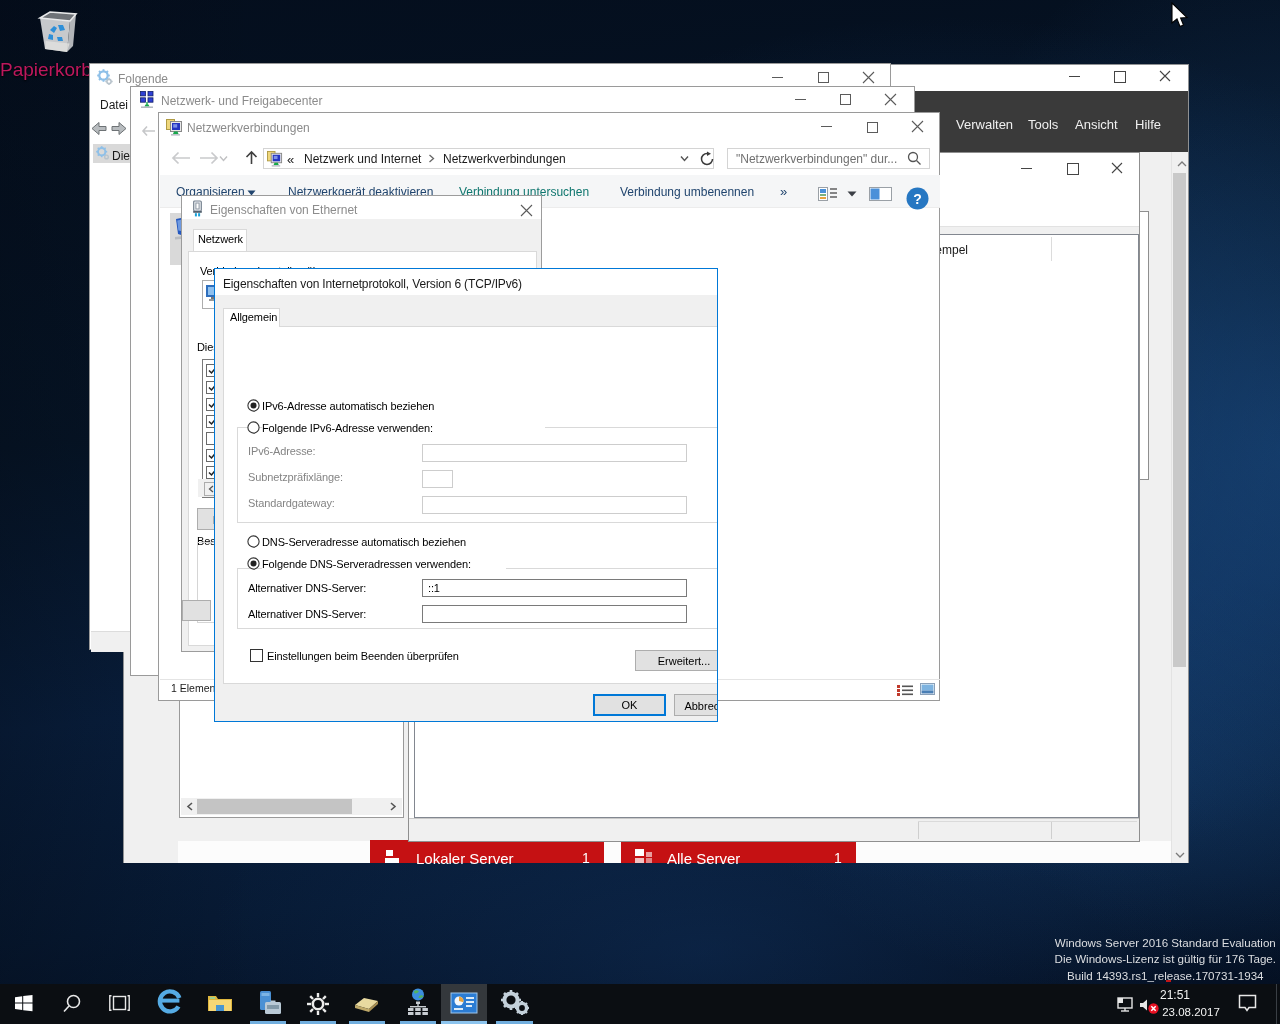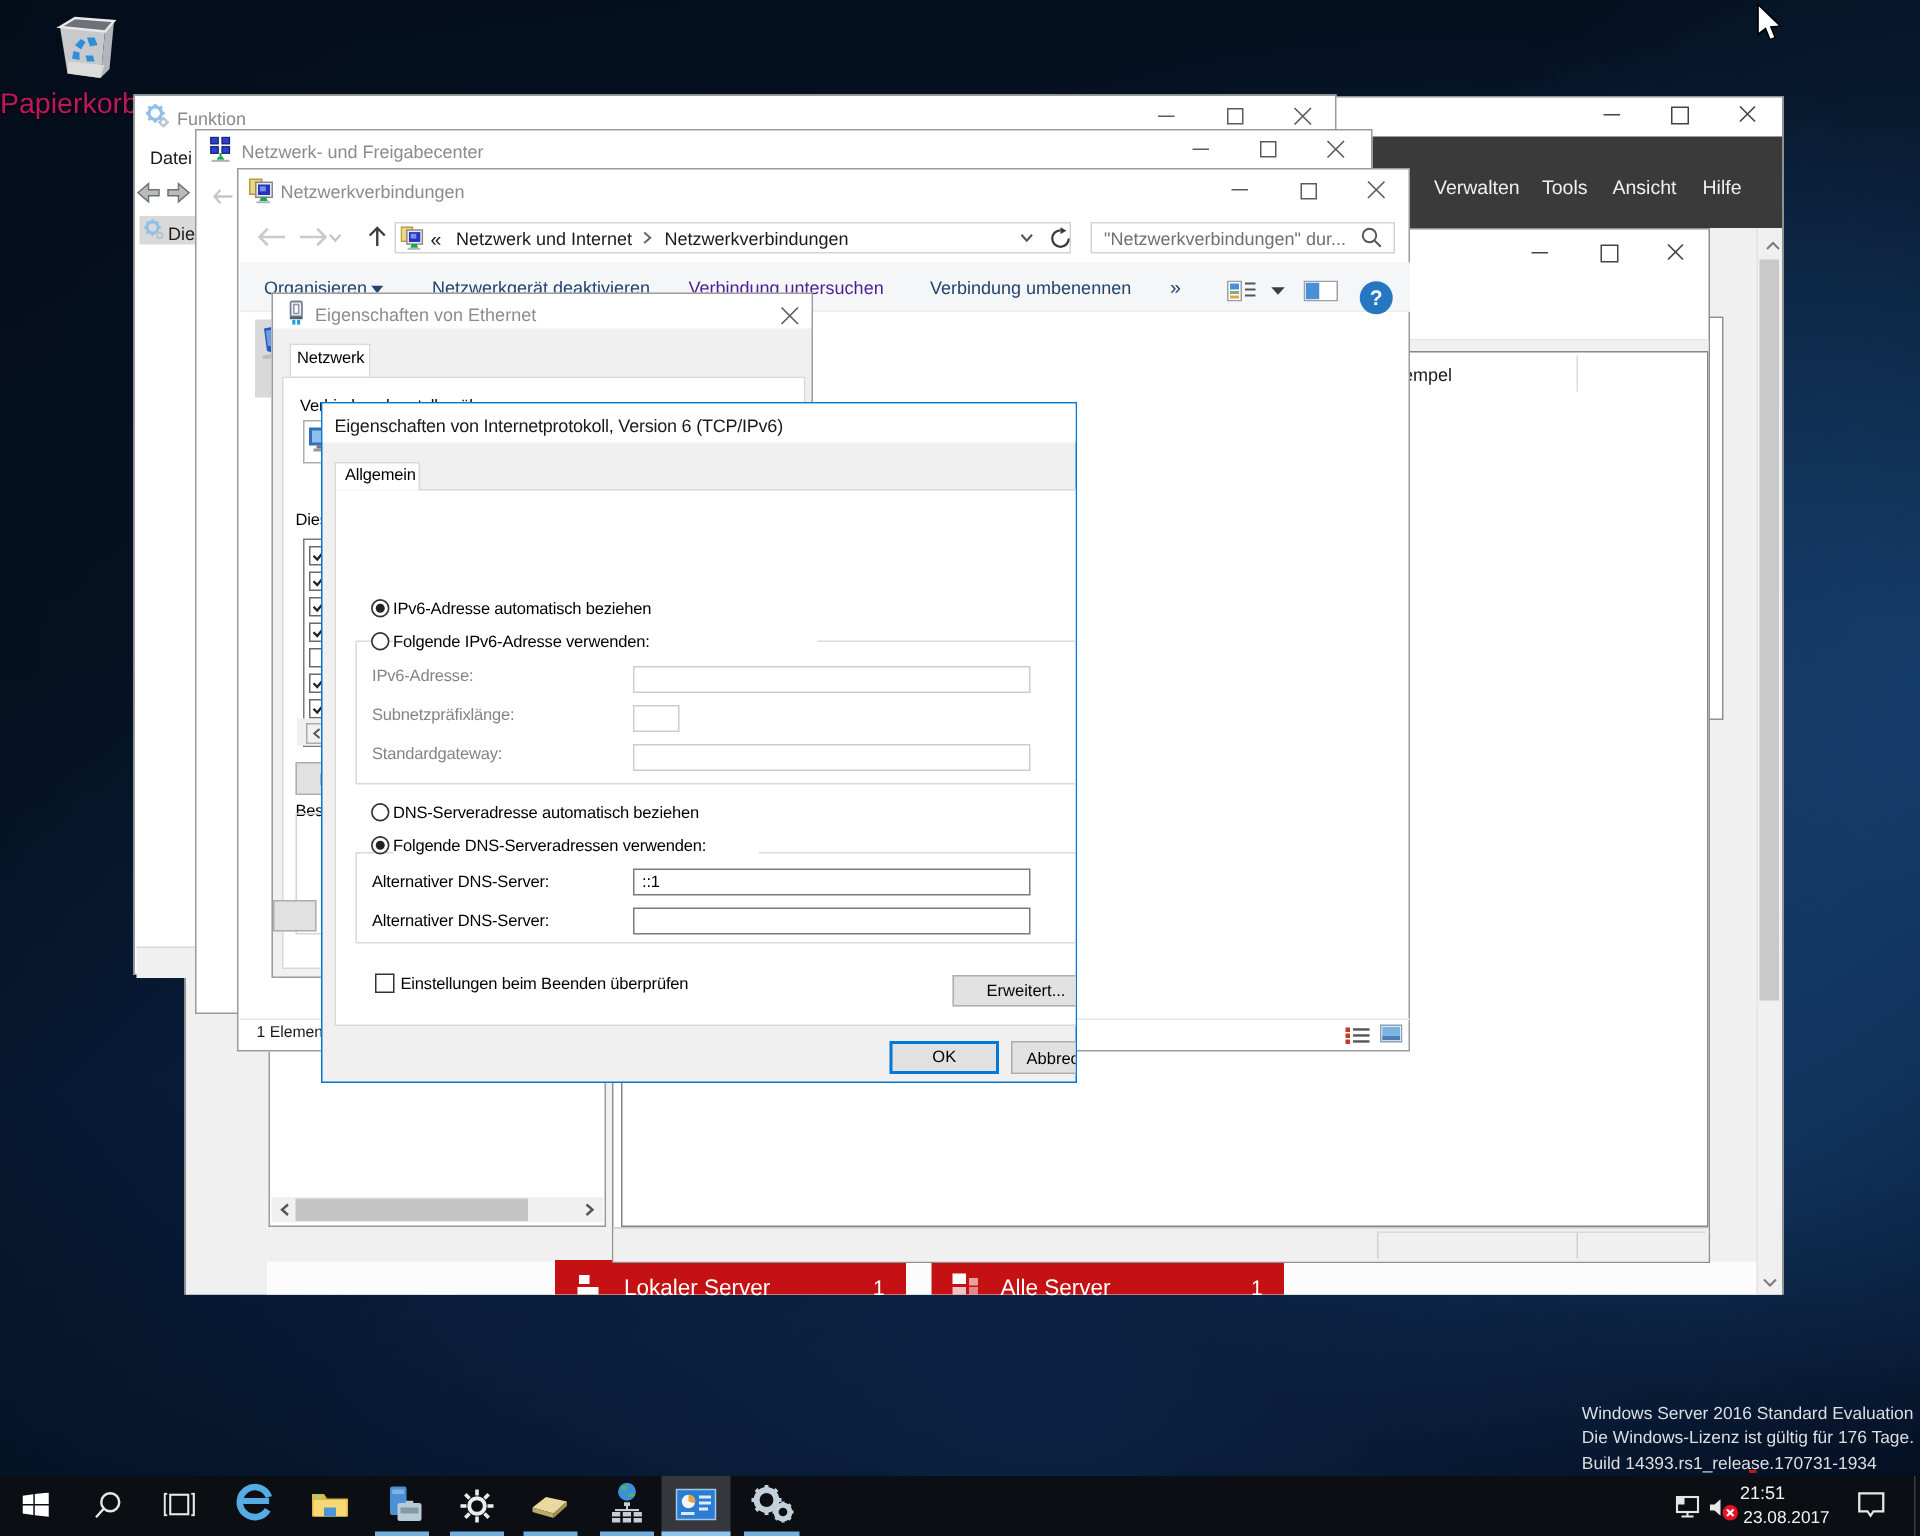--- a/index.html
+++ b/index.html
@@ -38,21 +38,21 @@
  <g fill="#2e8fd8">
   <path d="M14 22 l4 -4 l3 2 l-3 5 z"></path>
   <path d="M22 17 l5 0 l2 5 l-5 1 z"></path>
   <path d="M13 26 l4 1 l0 5 l-5 -1 z"></path>
   <path d="M21 29 l5 0 l1 4 l-5 0 z"></path>
  </g>
 </svg>
 <div class="txt" style="left:0px;top:59px;width:114px;text-align:left;color:#be185d;
  font-size:19px;text-shadow:0 1px 2px #000">Papierkorb</div>
 
-<div class="txt" style="right:4px;top:935px;text-align:left;color:#dcdee1;font-size:11.6px;line-height:16.3px">
+<div class="txt" style="right:4px;top:935px;text-align:center;color:#dcdee1;font-size:11.6px;line-height:16.3px">
 Windows Server 2016 Standard Evaluation<br>
 Die Windows-Lizenz ist gültig für 176 Tage.<br>
 Build 14393.rs1_release.170731-1934</div>
 
 <div class="abs" style="left:0;top:984px;width:1280px;height:40px;background:#0b0e12"></div>
 <svg class="abs" style="left:15px;top:995px" width="18" height="17" viewBox="0 0 18 17">
  <path d="M0 2.2 L7.2 1.2 L7.2 7.6 L0 7.6 Z" fill="#fff"></path>
  <path d="M8.2 1 L17.5 0 L17.5 7.6 L8.2 7.6 Z" fill="#fff"></path>
  <path d="M0 8.6 L7.2 8.6 L7.2 15 L0 14 Z" fill="#fff"></path>
  <path d="M8.2 8.6 L17.5 8.6 L17.5 16.2 L8.2 15.2 Z" fill="#fff"></path>
@@ -276,21 +276,21 @@
         <line x1="2" y1="11" x2="4" y2="9"></line>
   </g>
   <circle cx="12" cy="12.5" r="2.1" fill="none" stroke="#b9c4cc" stroke-width="1.6"></circle>
   <g stroke="#b9c4cc" stroke-width="1.4">
    <line x1="12" y1="8.8" x2="12" y2="10.4"></line>
         <line x1="12" y1="14.6" x2="12" y2="16.2"></line>
    <line x1="8.3" y1="12.5" x2="9.9" y2="12.5"></line>
         <line x1="14.1" y1="12.5" x2="15.7" y2="12.5"></line>
   </g>
     </svg>
- <div class="ttl" style="left:28px;top:8px">Funktion</div>
+ <div class="ttl" style="left:28px;top:8px">Folgende</div>
  <div class="abs" style="left:682px;top:13px;width:11px;height:1px;background:#5b5b5b"></div>
  <div class="abs" style="left:728px;top:8px;width:9px;height:9px;border:1px solid #5b5b5b"></div>
  <svg class="abs" style="left:772px;top:7px" width="13" height="13" viewBox="0 0 13 13">
   <path d="M1 1 L12 12 M12 1 L1 12" stroke="#5b5b5b" stroke-width="1.1"></path>
     </svg>
  <div class="txt" style="left:10px;top:34px;color:#1a1a1a">Datei</div>
  <svg class="abs" style="left:1px;top:57px" width="16" height="15" viewBox="0 0 16 15">
   <path d="M15 5.5 L8 5.5 L8 1.5 L1 7.5 L8 13.5 L8 9.5 L15 9.5 Z" fill="#b8bcbf" stroke="#6d7275" stroke-width="1"></path>
     </svg>
  <svg class="abs" style="left:21px;top:57px" width="16" height="15" viewBox="0 0 16 15">
@@ -394,21 +394,21 @@
   <circle cx="6" cy="6" r="4.5" fill="none" stroke="#555" stroke-width="1.3"></circle>
   <line x1="9.5" y1="9.5" x2="13.5" y2="13.5" stroke="#555" stroke-width="1.3"></line>
     </svg>
 
  <div class="abs" style="left:1px;top:62px;width:780px;height:33px;background:#f5f6f7;border-bottom:1px solid #ececec;box-sizing:border-box"></div>
  <div class="txt" style="left:17px;top:72px;color:#21456e">Organisieren</div>
  <svg class="abs" style="left:88px;top:77px" width="9" height="6" viewBox="0 0 9 6">
   <path d="M0.5 0.5 L8.5 0.5 L4.5 5.5 Z" fill="#21456e"></path>
     </svg>
  <div class="txt" style="left:129px;top:72px;color:#21456e">Netzwerkgerät deaktivieren</div>
- <div class="txt" style="left:300px;top:72px;color:#4c1d95">Verbindung untersuchen</div>
+ <div class="txt" style="left:300px;top:72px;color:#0f766e">Verbindung untersuchen</div>
  <div class="txt" style="left:461px;top:72px;color:#21456e">Verbindung umbenennen</div>
  <div class="txt" style="left:621px;top:71px;color:#21456e;font-size:13px">»</div>
  <svg class="abs" style="left:659px;top:74px" width="20" height="14" viewBox="0 0 20 14">
   <rect x="0.5" y="0.5" width="9" height="13" fill="#fff" stroke="#9aa0a6"></rect>
   <rect x="2" y="2" width="6" height="4" fill="#4a90d9"></rect>
   <rect x="2" y="7" width="6" height="2" fill="#7bb17e"></rect>
   <rect x="2" y="10" width="6" height="2" fill="#e8a33d"></rect>
   <line x1="12" y1="2" x2="19" y2="2" stroke="#555" stroke-width="1.4"></line>
   <line x1="12" y1="6" x2="19" y2="6" stroke="#555" stroke-width="1.4"></line>
   <line x1="12" y1="10" x2="19" y2="10" stroke="#555" stroke-width="1.4"></line>

